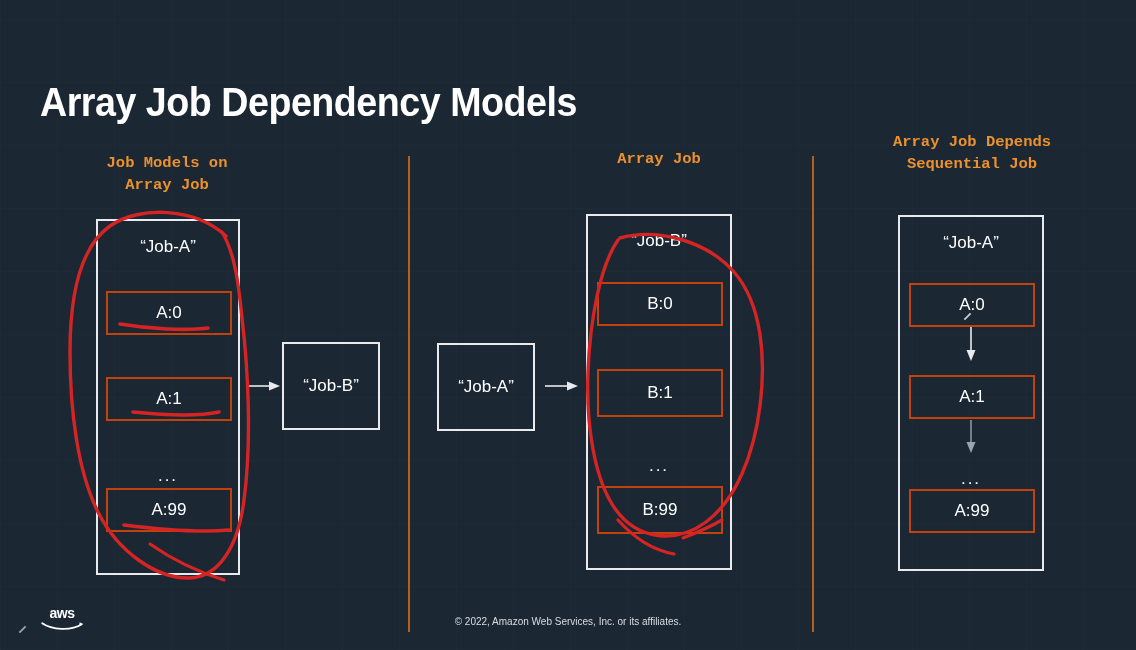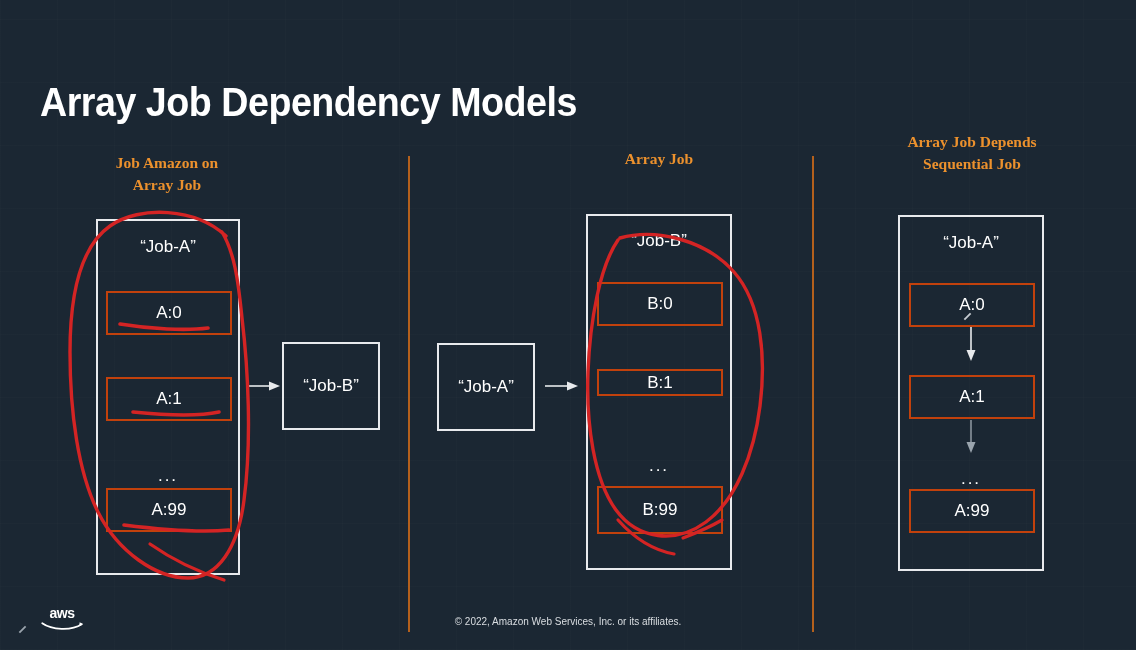--- a/index.html
+++ b/index.html
@@ -27,21 +27,21 @@
     white-space:nowrap;
   }
   .divider{
     position:absolute;width:2px;
     background:#b4601c;
   }
   .panel-heading{
     position:absolute;
     color:#ec912d;font-weight:bold;font-size:15.5px;
     line-height:22px;text-align:center;
-    font-family:Liberation Serif, serif;
+    font-family:Liberation Mono, monospace;
   }
   .outer-box{
     position:absolute;
     border:2px solid #e8eaed;
     box-sizing:border-box;
   }
   .outer-label{
     position:absolute;left:0;right:0;
     text-align:center;color:#ffffff;font-size:17px;
     white-space:nowrap;
@@ -85,21 +85,21 @@
 <body>
 
 <div class="bg-noise"></div>
 
 <div class="slide-title">Array Job Dependency Models</div>
 
 <div class="divider" style="left:408px;top:156px;height:476px;"></div>
 <div class="divider" style="left:812px;top:156px;height:476px;"></div>
 
 <div class="panel-heading" style="left:86px;top:152px;width:162px;">
-  <div>Job Amazon on</div>
+  <div>Job Models on</div>
   <div>Array Job</div>
 </div>
 
 <div class="outer-box" style="left:96px;top:219px;width:144px;height:356px;">
   <div class="outer-label" style="top:16px;">“Job-A”</div>
   <div class="cell" style="left:8px;top:70px;width:126px;height:44px;">A:0</div>
   <div class="cell" style="left:8px;top:156px;width:126px;height:44px;">A:1</div>
   <div class="ellipsis" style="top:245px;">...</div>
   <div class="cell" style="left:8px;top:267px;width:126px;height:44px;">A:99</div>
 </div>
@@ -108,21 +108,21 @@
 
 <div class="panel-heading" style="left:578px;top:148px;width:162px;">
   <div>Array Job</div>
 </div>
 
 <div class="simple-box" style="left:437px;top:343px;width:98px;height:88px;">“Job-A”</div>
 
 <div class="outer-box" style="left:586px;top:214px;width:146px;height:356px;">
   <div class="outer-label" style="top:15px;">“Job-B”</div>
   <div class="cell" style="left:9px;top:66px;width:126px;height:44px;">B:0</div>
-  <div class="cell" style="left:9px;top:153px;width:126px;height:27px;">B:1</div>
+  <div class="cell" style="left:9px;top:153px;width:126px;height:48px;">B:1</div>
   <div class="ellipsis" style="top:240px;">...</div>
   <div class="cell" style="left:9px;top:270px;width:126px;height:48px;">B:99</div>
 </div>
 
 <div class="panel-heading" style="left:884px;top:131px;width:176px;">
   <div>Array Job Depends</div>
   <div>Sequential Job</div>
 </div>
 
 <div class="outer-box" style="left:898px;top:215px;width:146px;height:356px;">

